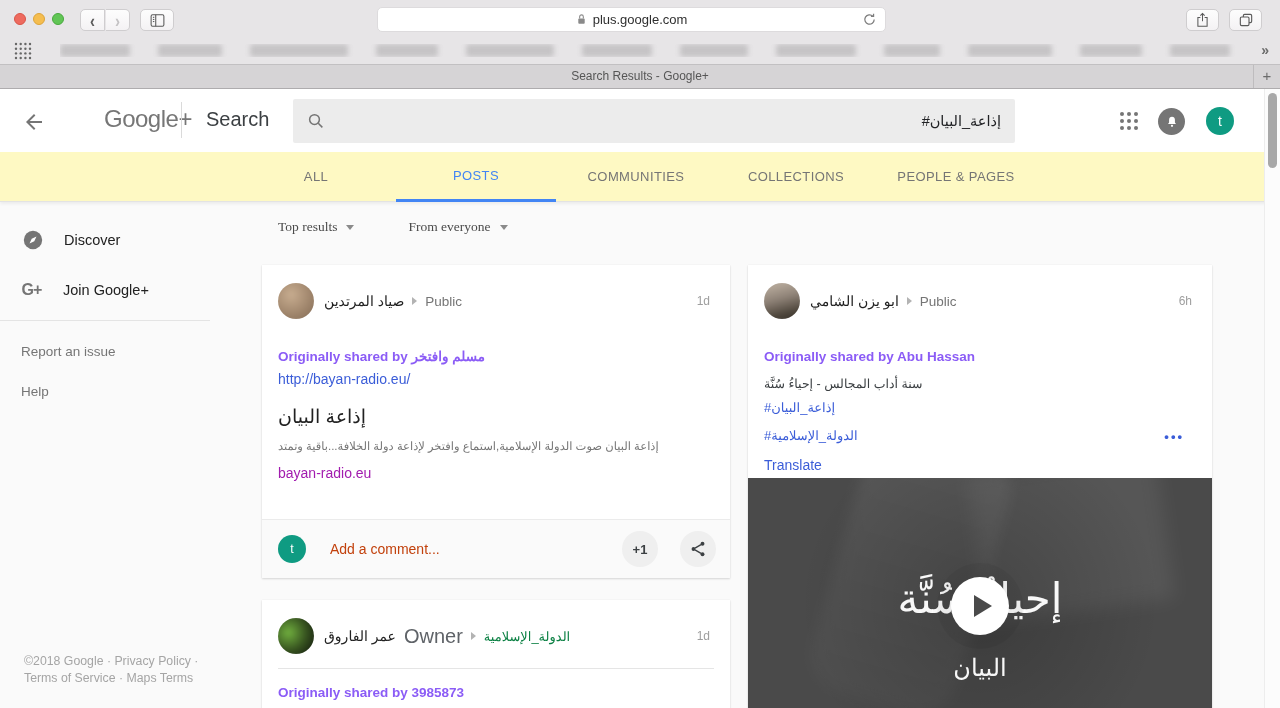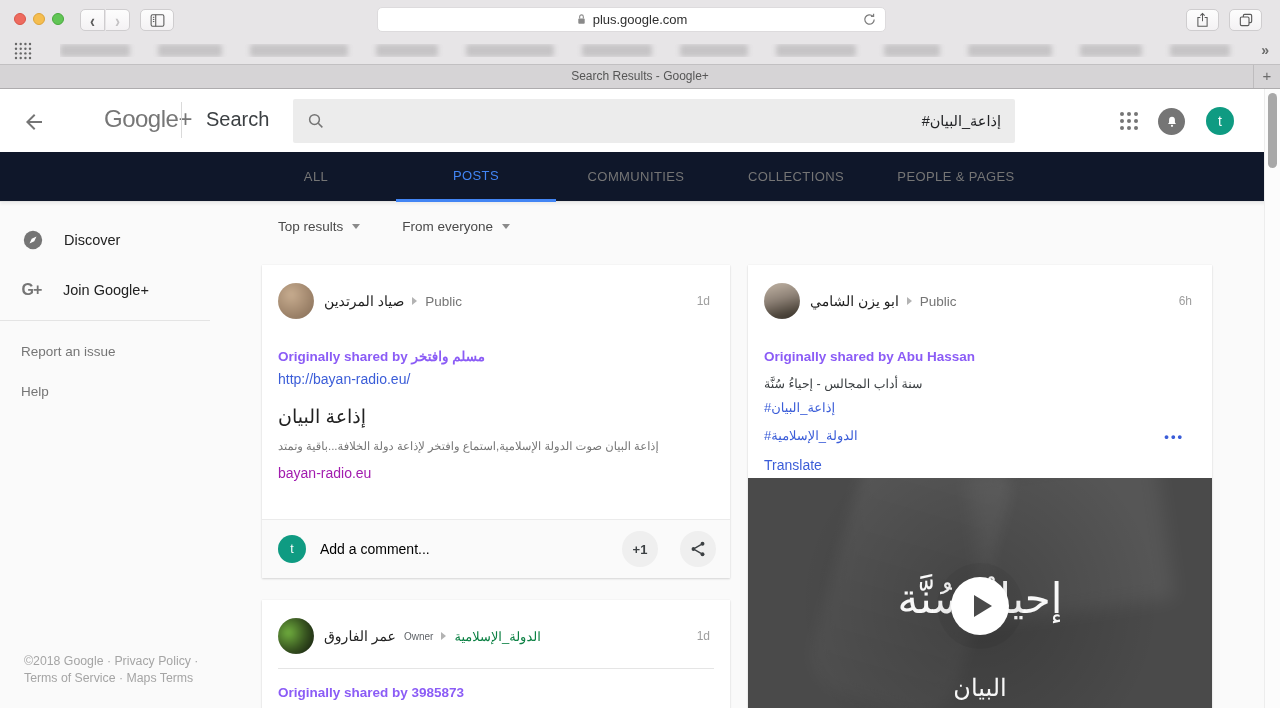--- a/index.html
+++ b/index.html
@@ -49,58 +49,58 @@
   .gsearch .mag { position:absolute; left:14px; top:13px; }
   .gsearch input { position:absolute; left:40px; right:0; top:0; height:44px; width:682px; border:none; background:transparent;
     outline:none; font-family:"Liberation Sans",sans-serif; font-size:14.5px; color:#202124; text-align:right; padding-right:14px; }
   .gapps { position:absolute; left:1117px; top:109px; width:24px; height:24px; cursor:pointer; }
   .gbell { position:absolute; left:1158px; top:108px; width:27px; height:27px; border-radius:50%; background:#757575;
     display:flex; align-items:center; justify-content:center; }
   .gavatar { position:absolute; left:1206px; top:107px; width:28px; height:28px; border-radius:50%; background:#0f9b82;
     color:#fff; font-size:14px; display:flex; align-items:center; justify-content:center; }
 
   
-  .rtabs { position:absolute; top:152px; left:0; width:1280px; height:50px; background:#0f172a;
+  .rtabs { position:absolute; top:152px; left:0; width:1280px; height:50px; background:#fef9c3;
     border-bottom:1px solid #e3e3e3; box-shadow:0 2px 3px rgba(0,0,0,0.06); }
   .rtabs-inner { position:absolute; left:236px; top:0; display:flex; }
   .rtab { width:160px; height:50px; line-height:50px; text-align:center; font-size:13px; letter-spacing:0.4px;
     color:#757575; cursor:pointer; }
   .rtab.active { color:#4285f4; border-bottom:3px solid #4285f4; line-height:48px; }
 
   
   .side-item { position:absolute; display:flex; align-items:center; cursor:pointer; }
   .side-discover { left:22px; top:229px; }
   .side-join { left:20px; top:281px; }
   .side-label { font-size:14.5px; color:#212121; margin-left:20px; }
   .gplus-glyph { font-size:16px; color:#757575; font-weight:bold; letter-spacing:-1px; width:23px; text-align:center; }
   .side-divider { position:absolute; left:0; top:320px; width:210px; height:1px; background:#e4e4e4; }
   .side-link { position:absolute; left:21px; font-size:13.5px; color:#757575; cursor:pointer; }
   .side-report { top:344px; } .side-help { top:384px; }
   .side-footer { position:absolute; left:24px; top:653px; font-size:12.3px; color:#a5a5a5; line-height:17px; }
 
   
-  .filters { position:absolute; left:278px; top:219px; display:flex; gap:42px; }
+  .filters { position:absolute; left:278px; top:219px; display:flex; gap:54px;font-family:Liberation Serif, serif; }
   .filter { display:flex; align-items:center; gap:9px; font-size:13.5px; color:#4a4a4a; cursor:pointer; }
   .caret { width:0; height:0; border-left:4.5px solid transparent; border-right:4.5px solid transparent;
     border-top:5px solid #8a8a8a; }
 
   
   .card { position:absolute; background:#fff; box-shadow:0 1px 2px rgba(0,0,0,0.14), 0 0 1px rgba(0,0,0,0.08); }
   .card1 { left:262px; top:265px; width:468px; height:313px; }
   .card2 { left:748px; top:265px; width:464px; height:453px; }
   .card3 { left:262px; top:600px; width:468px; height:160px; }
   .post-header { display:flex; align-items:center; padding:18px 20px 0 16px; }
   .pav { width:36px; height:36px; border-radius:50%; flex:none; position:relative; overflow:hidden; }
   .pav::before { content:""; position:absolute; inset:-3px; filter:blur(2px); }
   .pav1::before { background:radial-gradient(circle at 38% 35%, #c8ad90, #9b8168 58%, #79634f); }
   .pav2::before { background:linear-gradient(165deg, #b3a698 18%, #8d8176 45%, #4e463c 75%, #2e2923); }
   .pav3::before { background:radial-gradient(circle at 32% 42%, #71b03f 0%, #36521f 48%, #131a0e 85%); }
   .pmeta { display:flex; align-items:center; margin-left:10px; gap:8px; }
   .pname { font-size:14px; color:#212121; }
-  .prole { font-size:10px; color:#5f6368; }
+  .prole { font-size:20px; color:#5f6368; }
   .pchev { width:0; height:0; border-left:5px solid #b3b3b3; border-top:4px solid transparent; border-bottom:4px solid transparent; }
   .pvis { font-size:13.5px; color:#757575; }
   .pcommunity { font-size:13px; color:#0b8043; }
   .ptime { margin-left:auto; font-size:12px; color:#9e9e9e; }
   .card-body { padding:30px 16px 0; }
   .shared { font-size:13.5px; font-weight:bold; color:#8b5cf6; line-height:16px; }
   .tags { margin-top:10px; font-size:13px; color:#3b5dd8; line-height:17px; cursor:pointer; }
   .purl { margin-top:5px; font-size:14px; color:#3b5dd8; line-height:18px; cursor:pointer; }
   .ltitle { margin-top:18px; font-size:19px; color:#212121; line-height:22px; }
   .ldesc { margin-top:11px; font-size:11.5px; color:#757575; line-height:14px; }
@@ -108,39 +108,39 @@
   .ptext { margin-top:11px; font-size:12.5px; color:#3c4043; line-height:16px; }
   .tagline { margin-top:7px; font-size:13px; color:#3b5dd8; line-height:17px; cursor:pointer; }
   .tagrow { display:flex; align-items:flex-end; margin-top:11px; }
   .more-dots { margin-left:auto; margin-right:12px; color:#3b5dd8; font-size:13px; font-weight:bold; letter-spacing:2px; cursor:pointer; }
   .translate { margin-top:13px; font-size:14px; color:#3b5dd8; cursor:pointer; }
 
   .comment-bar { position:absolute; left:0; bottom:0; width:100%; height:59px; background:#fafafa;
     border-top:1px solid #ebebeb; display:flex; align-items:center; padding:0 14px 0 16px; }
   .cav { width:28px; height:28px; border-radius:50%; background:#0f9b82; color:#fff; font-size:12.5px;
     display:flex; align-items:center; justify-content:center; flex:none; }
-  .cplaceholder { margin-left:14px; font-size:14px; color:#000000; }
+  .cplaceholder { margin-left:24px; font-size:14px; color:#c2410c; }
   .round-btn { width:36px; height:36px; border-radius:50%; background:#efefef; display:flex; align-items:center;
     justify-content:center; cursor:pointer; flex:none; }
   .plusone { margin-left:auto; font-size:13px; font-weight:bold; color:#3c4043; }
   .sharebtn { margin-left:22px; }
 
   
   .video { position:absolute; left:0; top:213px; width:464px; height:240px; background:#4a4a4a; overflow:hidden; }
   .vig { position:absolute; inset:-20px; background:radial-gradient(circle at 50% 52%, rgba(0,0,0,0.20), rgba(0,0,0,0) 62%); }
   .mic1 { position:absolute; left:88px; top:-40px; width:150px; height:270px; background:linear-gradient(#787878,#585858);
     opacity:0.32; filter:blur(7px); transform:rotate(16deg); border-radius:40px; }
   .mic2 { position:absolute; right:46px; top:-16px; width:190px; height:150px; background:#808080; opacity:0.22;
     filter:blur(9px); transform:rotate(-8deg); }
   .voverlay { position:absolute; left:0; top:96px; width:100%; text-align:center; font-size:42px; color:rgba(255,255,255,0.96); }
   .playbtn { position:absolute; left:203px; top:99px; width:58px; height:58px; border-radius:50%; background:#fff;
     display:flex; align-items:center; justify-content:center; cursor:pointer; box-shadow:0 0 0 14px rgba(0,0,0,0.05); }
   .playtri { width:0; height:0; border-left:18px solid #4a4a4a; border-top:11px solid transparent;
     border-bottom:11px solid transparent; margin-left:5px; }
-  .vmark { position:absolute; left:0; top:196px; width:100%; text-align:center; color:#fff; font-size:24px; opacity:0.96; }
+  .vmark { position:absolute; left:0; top:176px; width:100%; text-align:center; color:#fff; font-size:24px; opacity:0.96; }
 
   .divider-inner { margin:14px 16px 0; height:1px; background:#e5e5e5; }
   .card3 .shared { padding:16px 16px 0; }
 
   
   .scroll-track { position:absolute; right:0; top:89px; width:16px; height:619px; background:#fcfcfc; border-left:1px solid #ededed; }
   .scroll-thumb { position:absolute; left:3px; top:4px; width:9px; height:75px; background:#a8a8a8; border-radius:5px; }
 </style>
 </head>
 <body>

